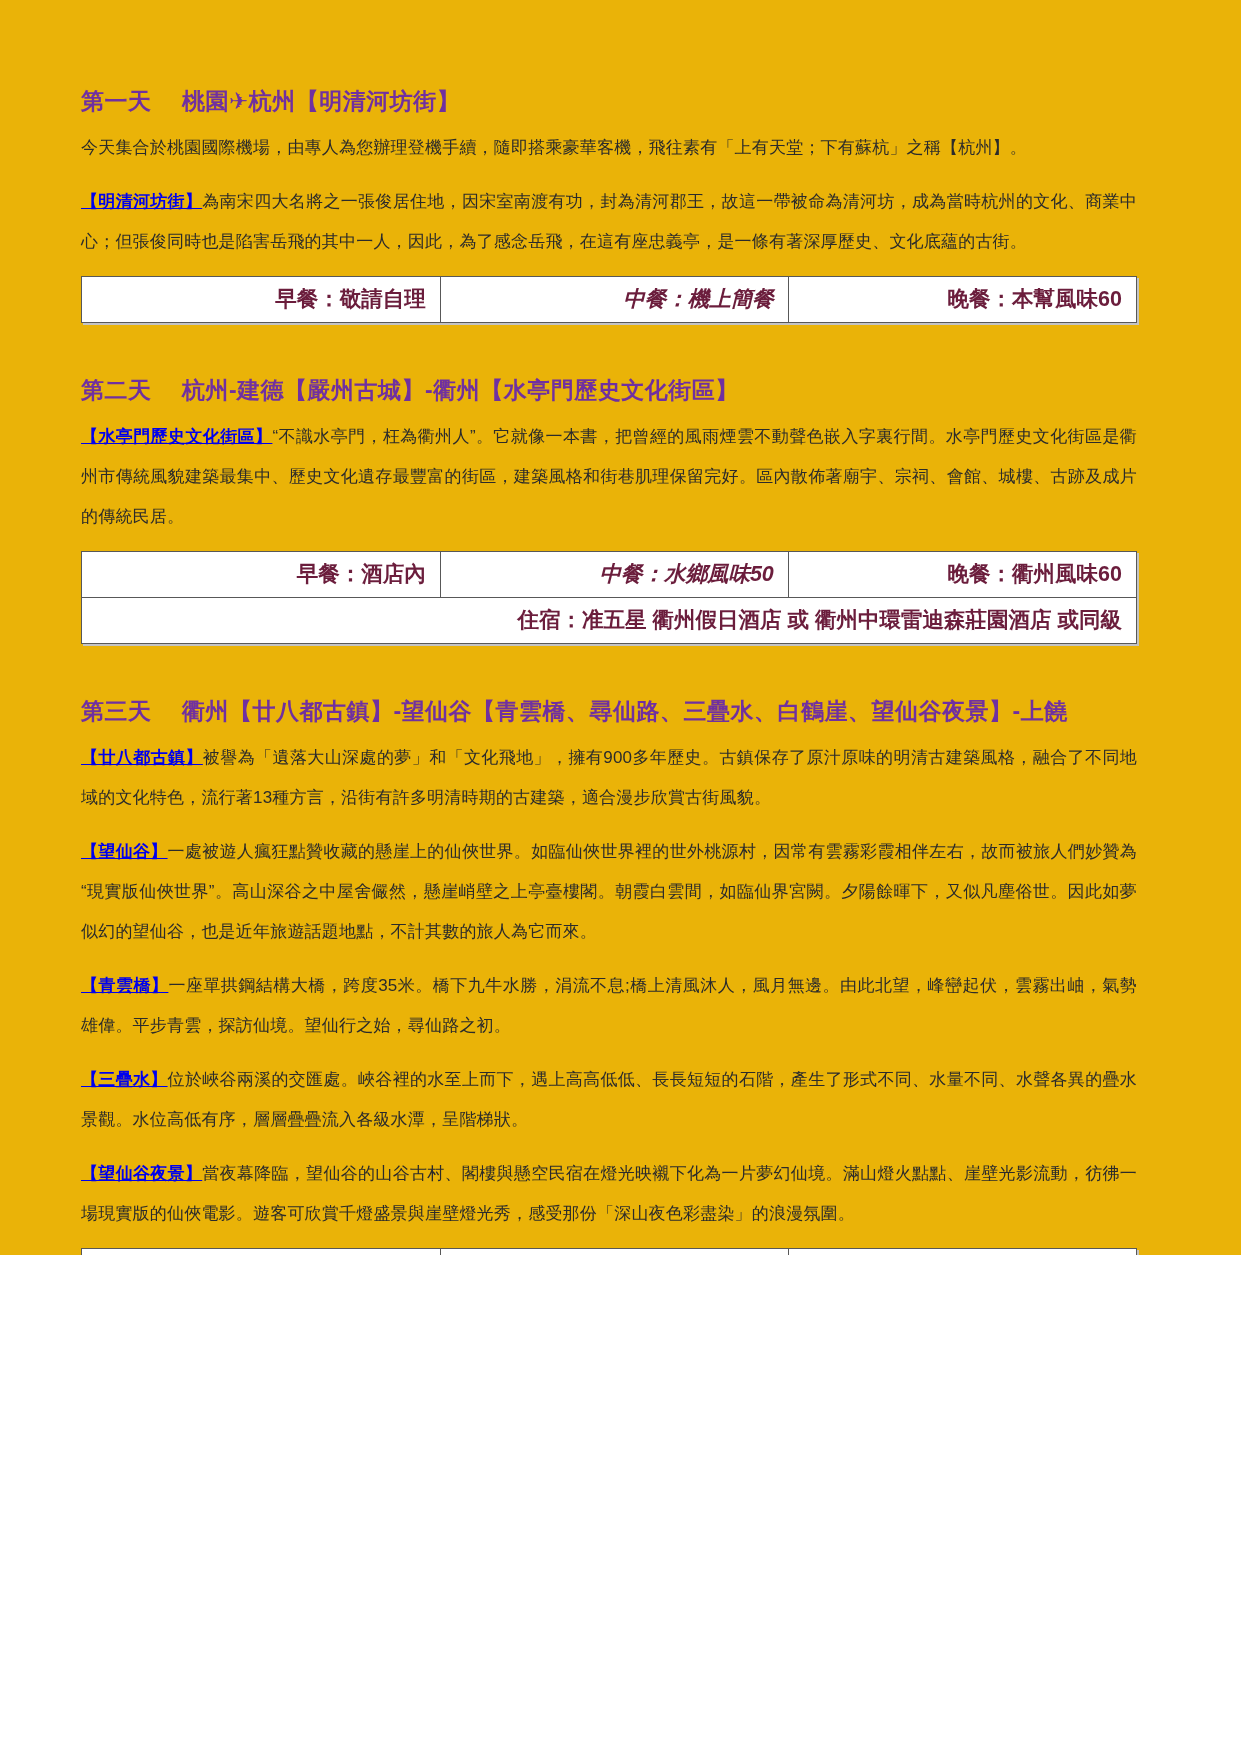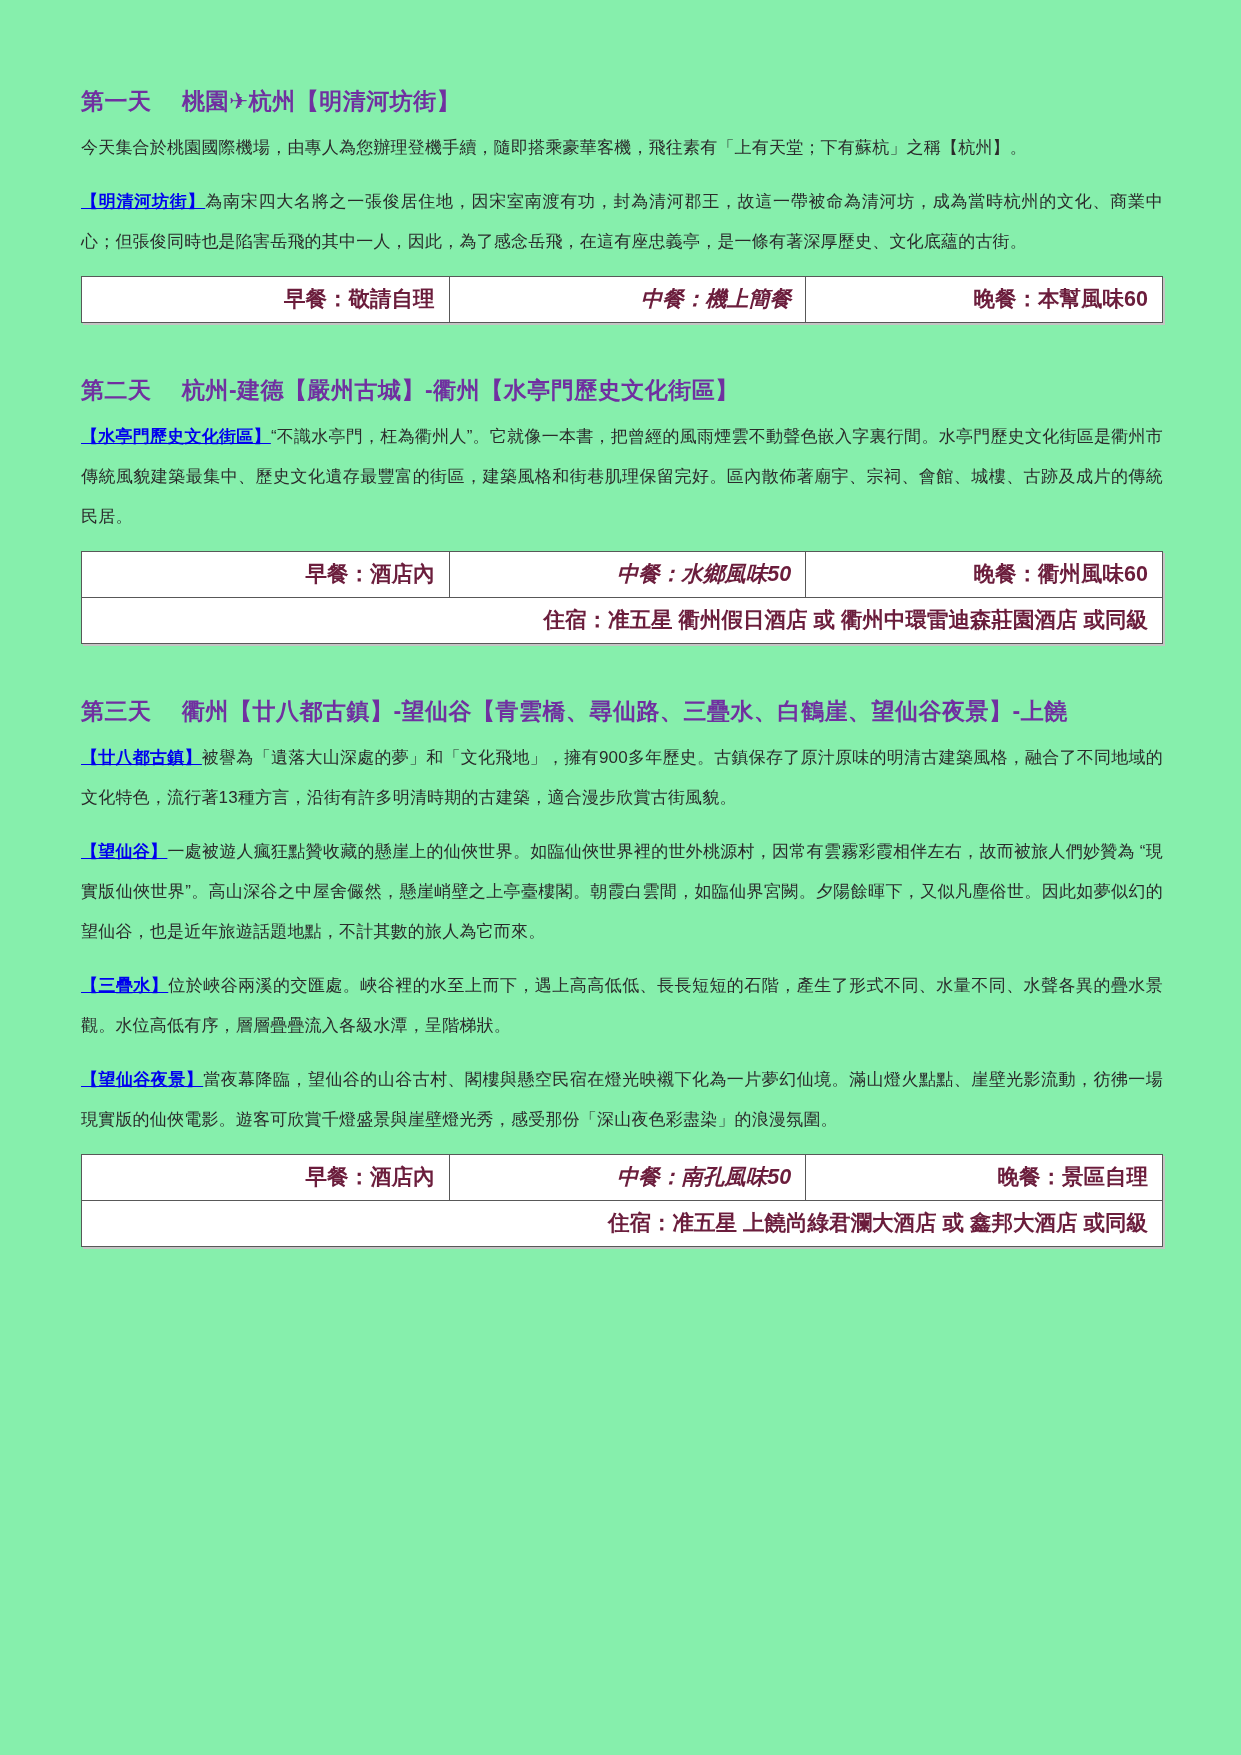--- a/index.html
+++ b/index.html
@@ -9,23 +9,23 @@
   }
   body {
     width: 1241px;
     height: 1755px;
     font-family: "Liberation Sans", "DejaVu Sans", sans-serif;
     -webkit-font-smoothing: antialiased;
   }
   .page {
     box-sizing: border-box;
     width: 1241px;
-    height: 1755px;
-    padding: 84px 78px 40px 81px;
-    background: #86efac;
+    height: 1255px;
+    padding: 84px 104px 40px 81px;
+    background: #eab308;
     overflow: hidden;
   }
   .day {
     margin-bottom: 50px;
   }
   .day-title {
     margin: 0 0 6px 0;
     font-size: 23px;
     font-weight: bold;
     color: #7030A0;
@@ -101,20 +101,21 @@
           <td colspan="3">住宿：准五星  衢州假日酒店 或 衢州中環雷迪森莊園酒店 或同級</td>
         </tr>
       </tbody>
     </table>
   </section>
 
   <section class="day">
     <h2 class="day-title">第三天　 衢州【廿八都古鎮】-望仙谷【青雲橋、尋仙路、三疊水、白鶴崖、望仙谷夜景】-上饒</h2>
     <p class="para"><span class="tag">【廿八都古鎮】</span><span>被譽為「遺落大山深處的夢」和「文化飛地」，擁有900多年歷史。古鎮保存了原汁原味的明清古建築風格，融合了不同地域的文化特色，流行著13種方言，沿街有許多明清時期的古建築，適合漫步欣賞古街風貌。</span></p>
     <p class="para"><span class="tag">【望仙谷】</span><span>一處被遊人瘋狂點贊收藏的懸崖上的仙俠世界。如臨仙俠世界裡的世外桃源村，因常有雲霧彩霞相伴左右，故而被旅人們妙贊為 “現實版仙俠世界”。高山深谷之中屋舍儼然，懸崖峭壁之上亭臺樓閣。朝霞白雲間，如臨仙界宮闕。夕陽餘暉下，又似凡塵俗世。因此如夢似幻的望仙谷，也是近年旅遊話題地點，不計其數的旅人為它而來。</span></p>
+    <p class="para"><span class="tag">【青雲橋】</span><span>一座單拱鋼結構大橋，跨度35米。橋下九牛水勝，涓流不息;橋上清風沐人，風月無邊。由此北望，峰巒起伏，雲霧出岫，氣勢雄偉。平步青雲，探訪仙境。望仙行之始，尋仙路之初。</span></p>
     <p class="para"><span class="tag">【三疊水】</span><span>位於峽谷兩溪的交匯處。峽谷裡的水至上而下，遇上高高低低、長長短短的石階，產生了形式不同、水量不同、水聲各異的疊水景觀。水位高低有序，層層疊疊流入各級水潭，呈階梯狀。</span></p>
     <p class="para"><span class="tag">【望仙谷夜景】</span><span>當夜幕降臨，望仙谷的山谷古村、閣樓與懸空民宿在燈光映襯下化為一片夢幻仙境。滿山燈火點點、崖壁光影流動，彷彿一場現實版的仙俠電影。遊客可欣賞千燈盛景與崖壁燈光秀，感受那份「深山夜色彩盡染」的浪漫氛圍。</span></p>
     <table class="meals">
       <tbody>
         <tr>
           <td class="meal-col-1">早餐：酒店內</td>
           <td class="meal-col-2">中餐：南孔風味50</td>
           <td class="meal-col-3">晚餐：景區自理</td>
         </tr>
         <tr>

